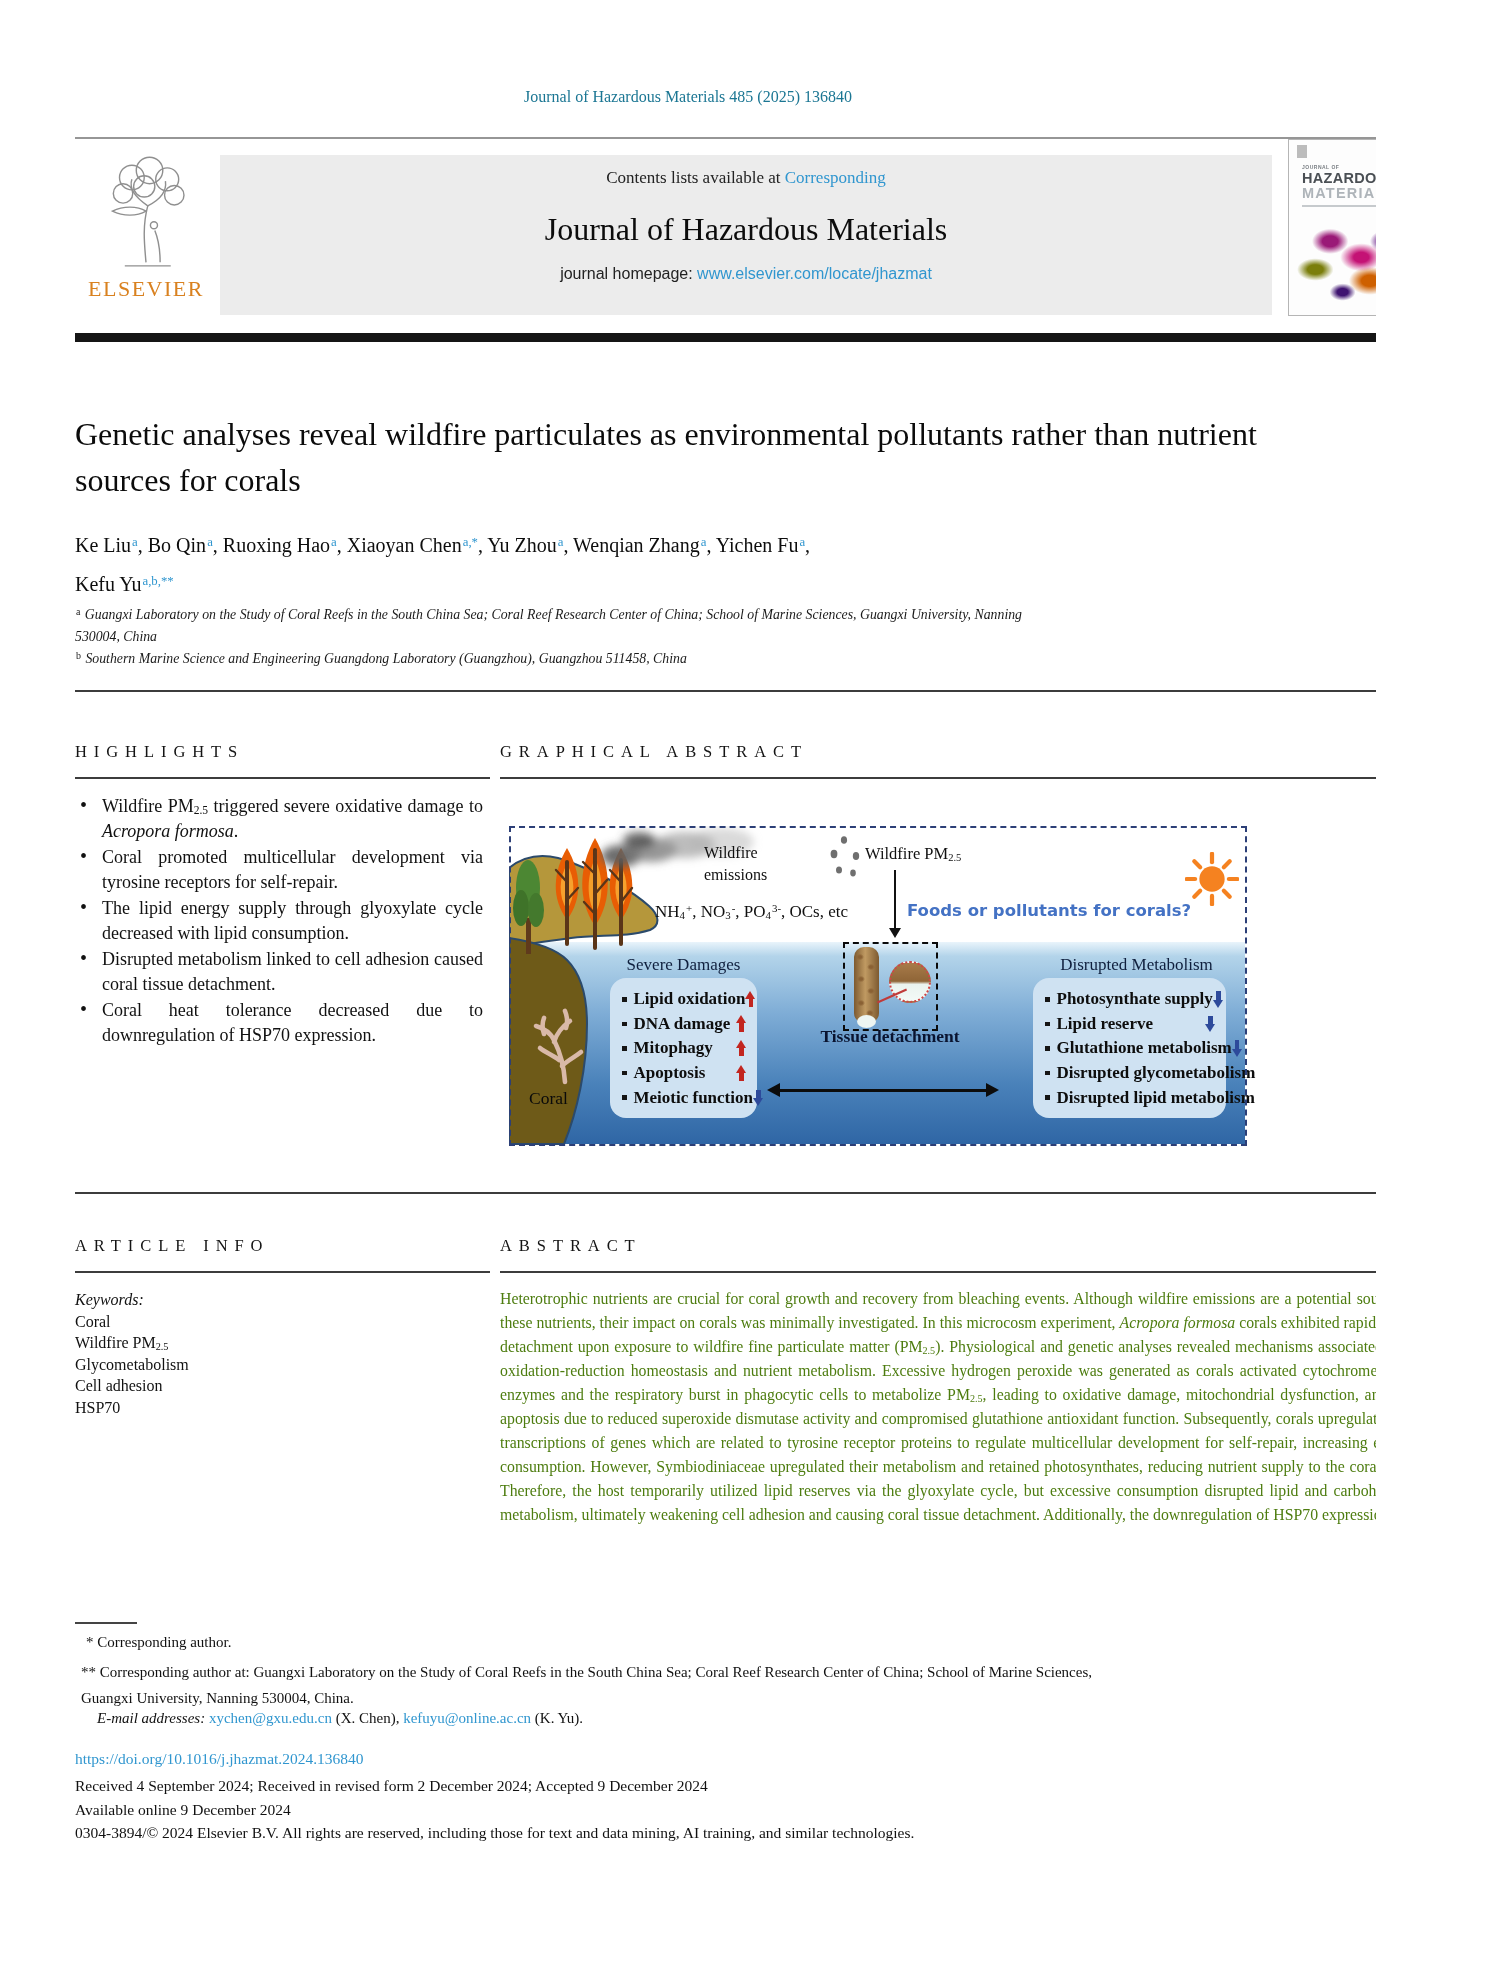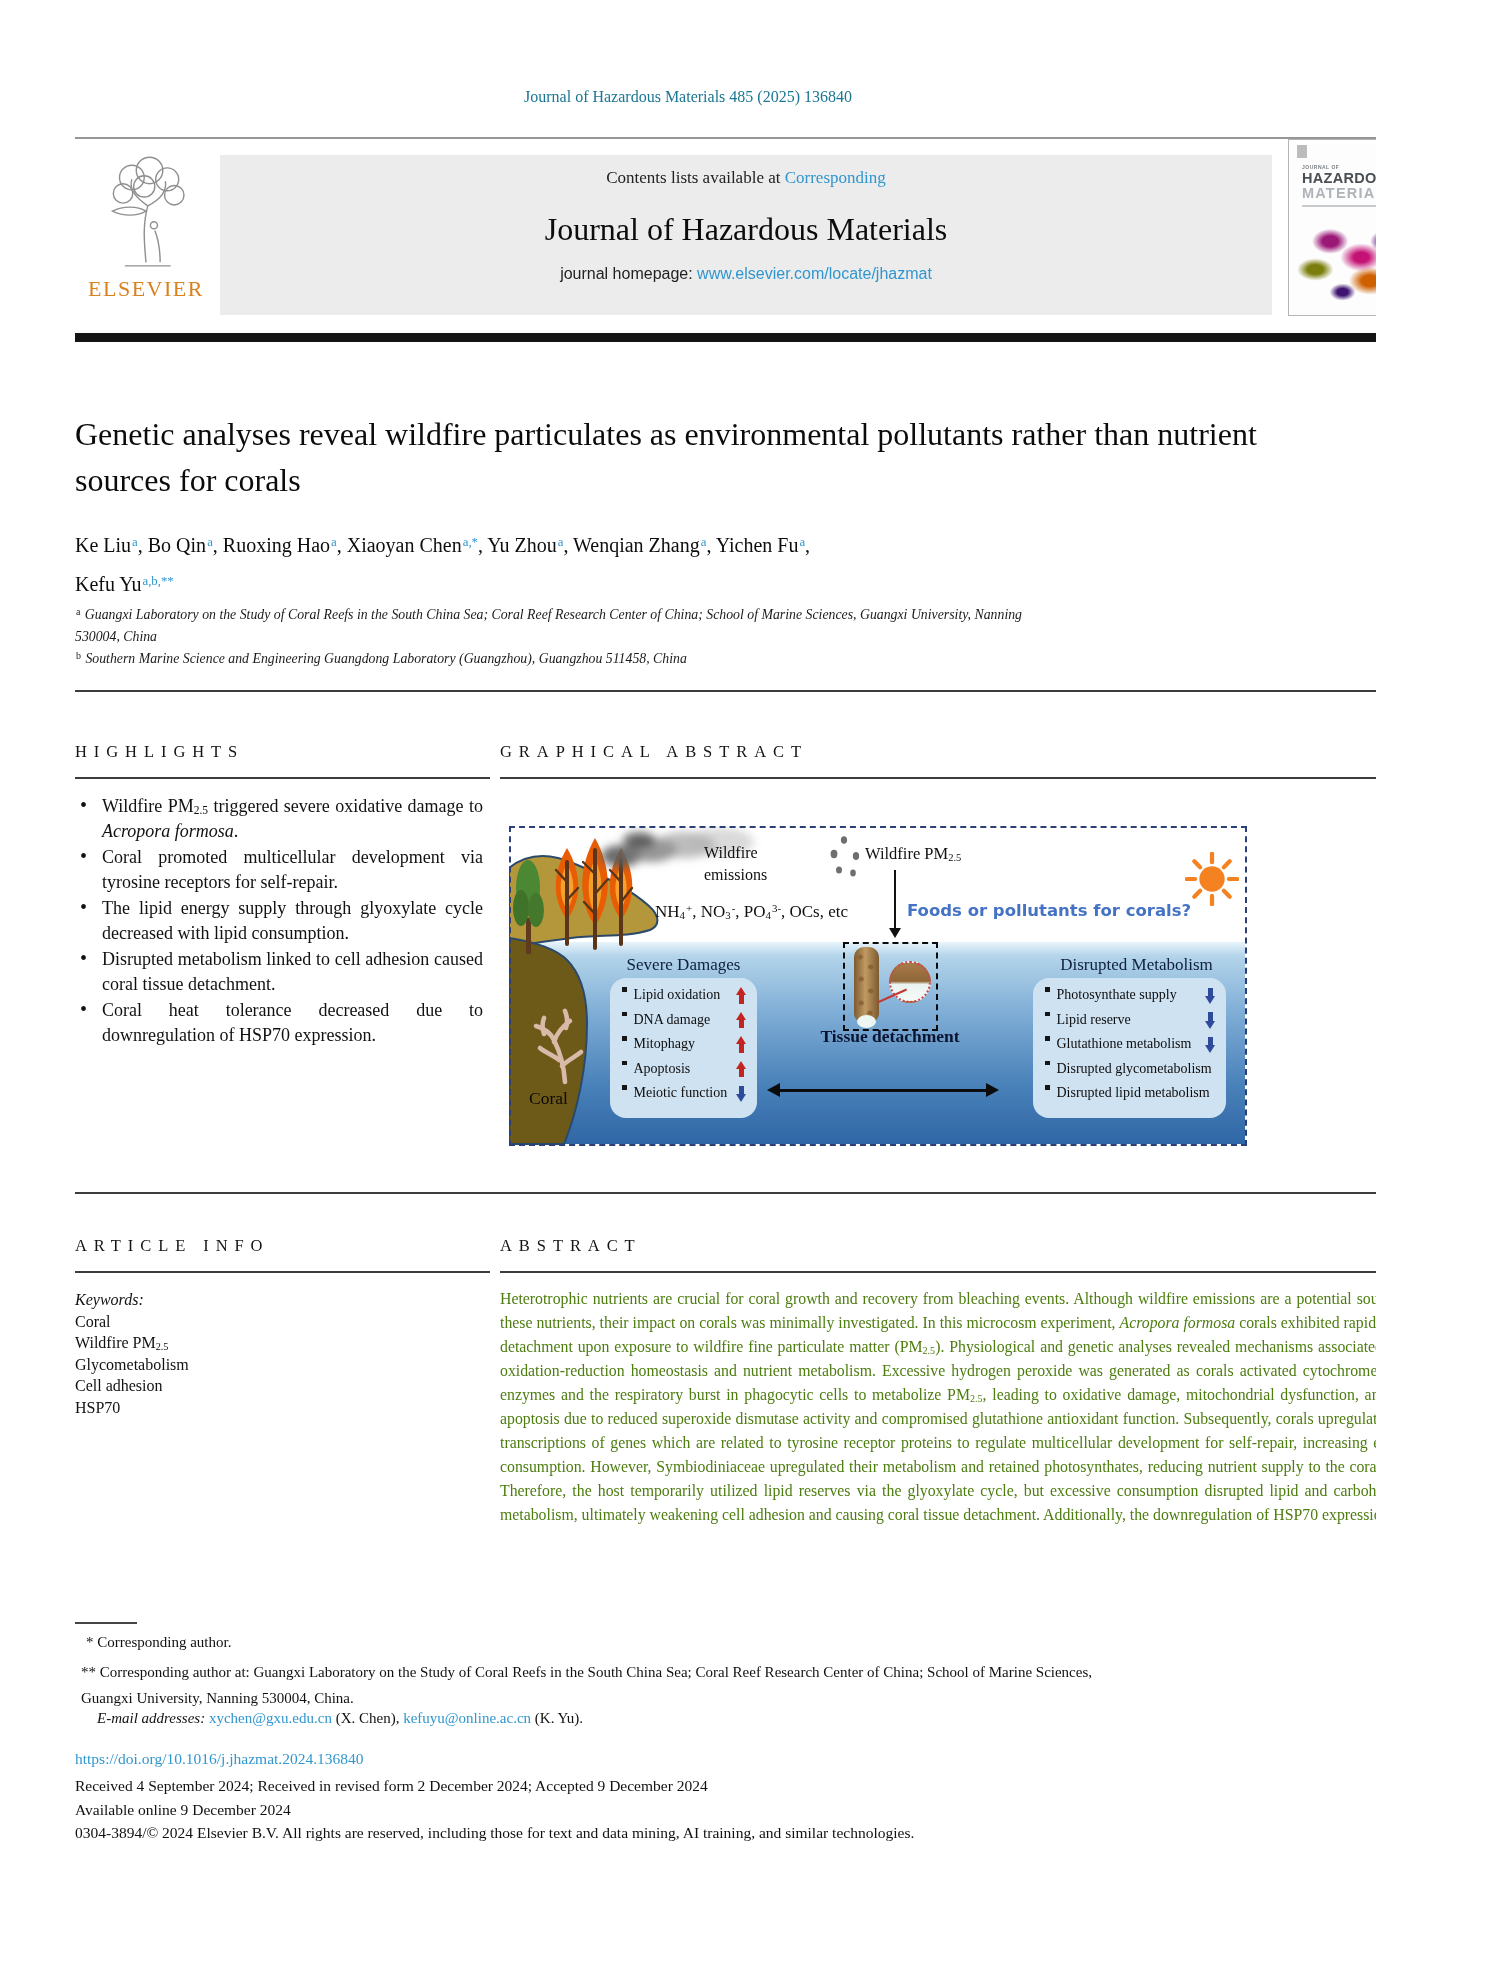--- a/index.html
+++ b/index.html
@@ -86,21 +86,21 @@
   .lbl-chem{left:146px;top:76px;font-size:17px;}
   .lbl-q{left:398px;top:75px;width:288px;font-family:"DejaVu Sans",sans-serif;font-weight:700;
          font-size:16.5px;color:var(--question-blue);z-index:10;position:absolute;}
   .sun{position:absolute;left:676px;top:26px;width:54px;height:54px;z-index:10;}
   .box-title{position:absolute;z-index:10;font-size:17px;color:#0f1f3d;text-align:center;}
   .sd-title{left:101px;top:129px;width:147px;}
   .dm-title{left:531px;top:129px;width:193px;}
   .ga-box{position:absolute;background:var(--box-blue);border-radius:16px;z-index:10;padding:9px 10px 8px 10px;}
   .sd-box{left:101px;top:152px;width:147px;height:140px;}
   .dm-box{left:524px;top:152px;width:193px;height:140px;}
-  .row{display:flex;height:24.6px;font-size:14px;color:#0d0d0d;}
+  .row{display:flex;align-items:center;height:24.6px;font-size:17px;color:#0d0d0d;font-weight:bold;}
   .row::before{content:"";width:4.5px;height:4.5px;background:#151515;margin:0 7px 0 2px;flex:none;}
   .row .lbl{flex:1;white-space:nowrap;}
   .row .arr{position:relative;width:11px;height:17px;flex:none;}
   .row[data-dir="none"] .arr{visibility:hidden;}
   .row[data-dir="up"]{--ac:var(--arrow-red);}
   .row[data-dir="down"]{--ac:var(--arrow-navy);}
   .row .arr::before{content:"";position:absolute;left:0;}
   .row[data-dir="up"] .arr::before{top:0;border-left:5.5px solid transparent;border-right:5.5px solid transparent;
       border-bottom:8px solid var(--ac);}
   .row[data-dir="up"] .arr::after{content:"";position:absolute;left:3.2px;top:7px;width:4.6px;height:9.5px;background:var(--ac);}

